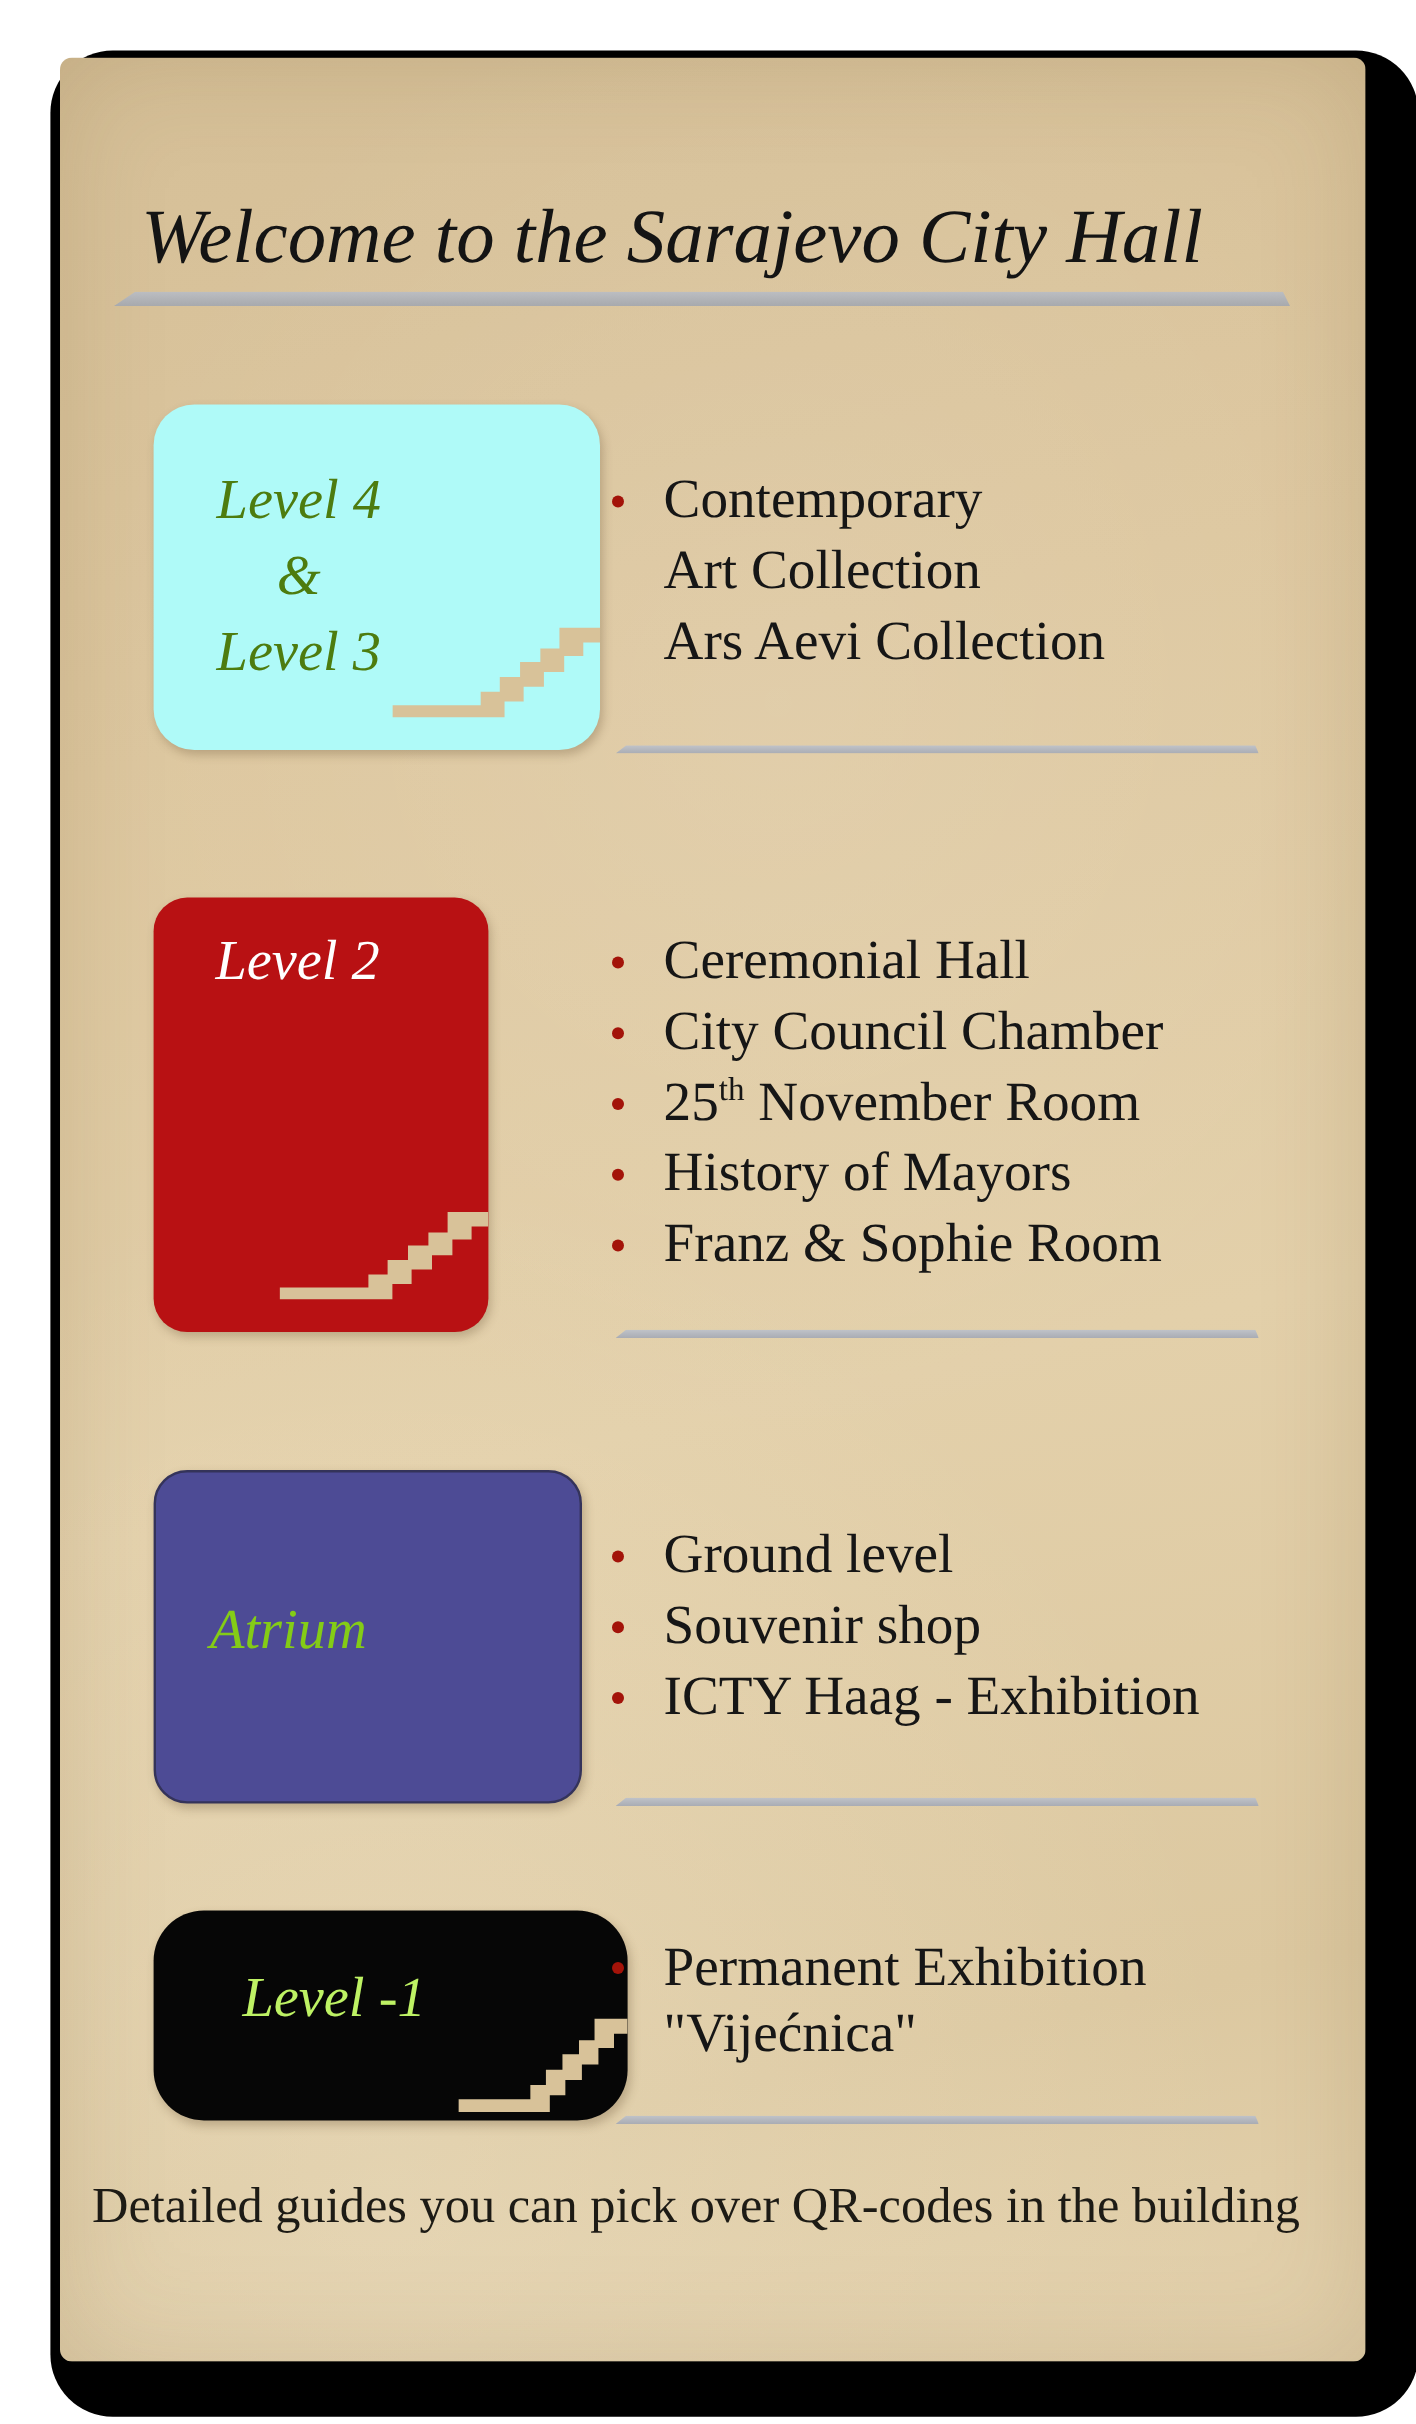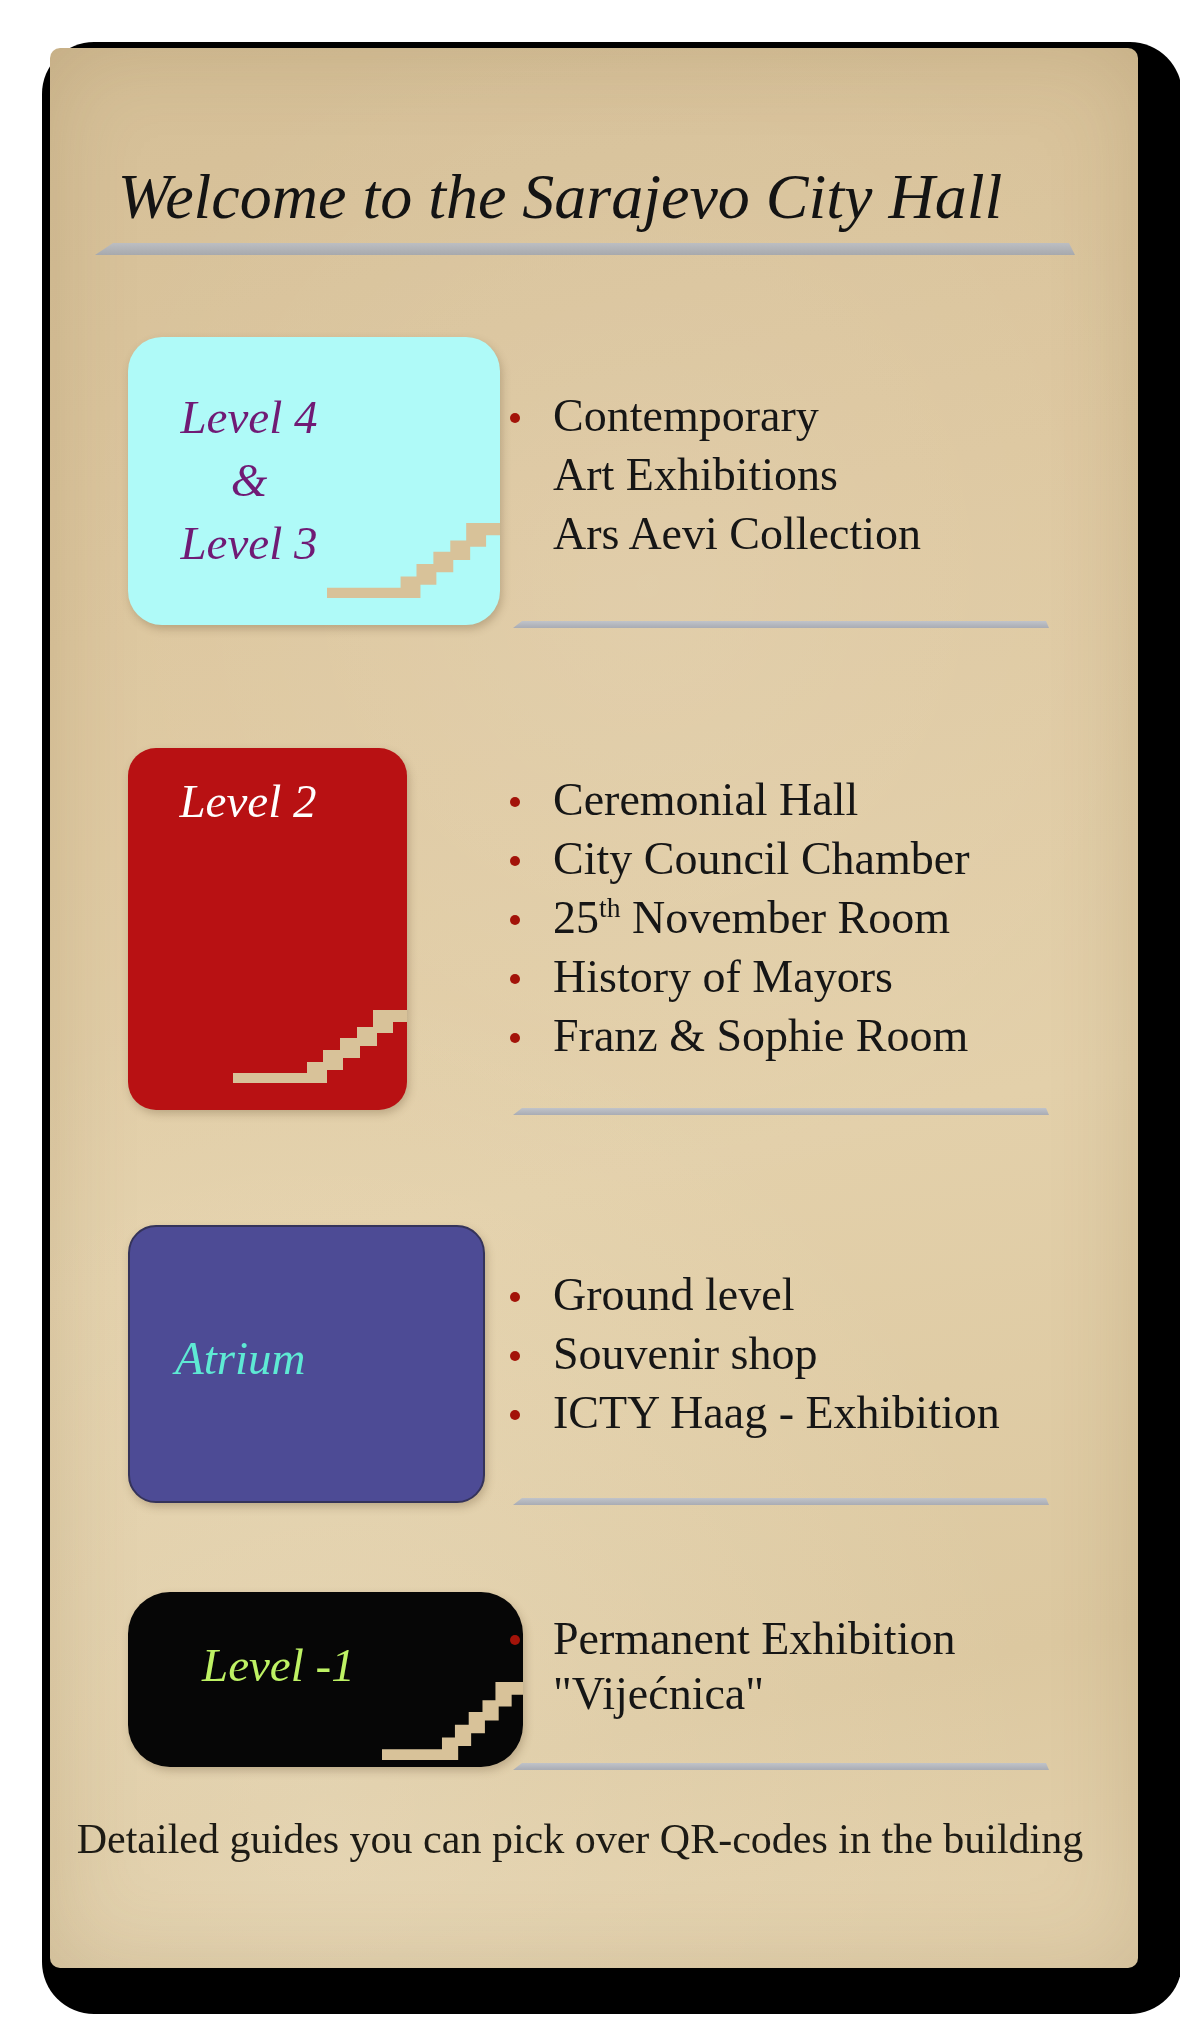--- a/index.html
+++ b/index.html
@@ -66,33 +66,33 @@
 <body>
 
 <div class="canvas">
   <div class="page-shadow"></div>
   <div class="poster-page">
     <div class="page-title">Welcome to the Sarajevo City Hall</div>
     <div class="title-divider"></div>
     <div id="sections-root">
         <div class="section sec-0">
           <div class="block" style="background: rgb(175, 250, 248);">
-            <div class="block-label" style="color: #701a75;">Level 4
+            <div class="block-label" style="color: #4d7c0f;">Level 4
 &amp;
 Level 3</div>
             <svg viewBox="0 0 174 73" preserveAspectRatio="none" class="stairs">
               <path d="M0 63 H74 V52 H90 V40 H107 V28 H124 V17 H140 V0 H174 V12 H160 V23 H144 V36 H127 V48 H110 V60 H94 V73 H0 Z" fill="#d8c299"></path>
             </svg>
           </div>
           <div class="list">
             <div class="item">
               <span class="dot" style="background: rgb(163, 19, 9);"></span>
               <div class="txt">
                 <div class="line"><span>Contemporary</span></div>
-                <div class="line"><span>Art Exhibitions</span></div>
+                <div class="line"><span>Art Collection</span></div>
                 <div class="line"><span>Ars Aevi Collection</span></div>
               </div>
             </div>
           </div>
           <div class="divider"></div>
         </div>
         <div class="section sec-1">
           <div class="block" style="background: rgb(184, 17, 19);">
             <div class="block-label" style="color: rgb(255, 255, 255);">Level 2</div>
             <svg viewBox="0 0 174 73" preserveAspectRatio="none" class="stairs">
@@ -128,21 +128,21 @@
               <span class="dot" style="background: rgb(163, 19, 9);"></span>
               <div class="txt">
                 <div class="line"><span>Franz &amp; Sophie Room</span></div>
               </div>
             </div>
           </div>
           <div class="divider"></div>
         </div>
         <div class="section sec-2">
           <div class="block" style="background: rgb(77, 75, 149);">
-            <div class="block-label" style="color: #5eead4;">Atrium</div>
+            <div class="block-label" style="color: #84cc16;">Atrium</div>
           </div>
           <div class="list">
             <div class="item">
               <span class="dot" style="background: rgb(163, 19, 9);"></span>
               <div class="txt">
                 <div class="line"><span>Ground level</span></div>
               </div>
             </div>
             <div class="item">
               <span class="dot" style="background: rgb(163, 19, 9);"></span>

